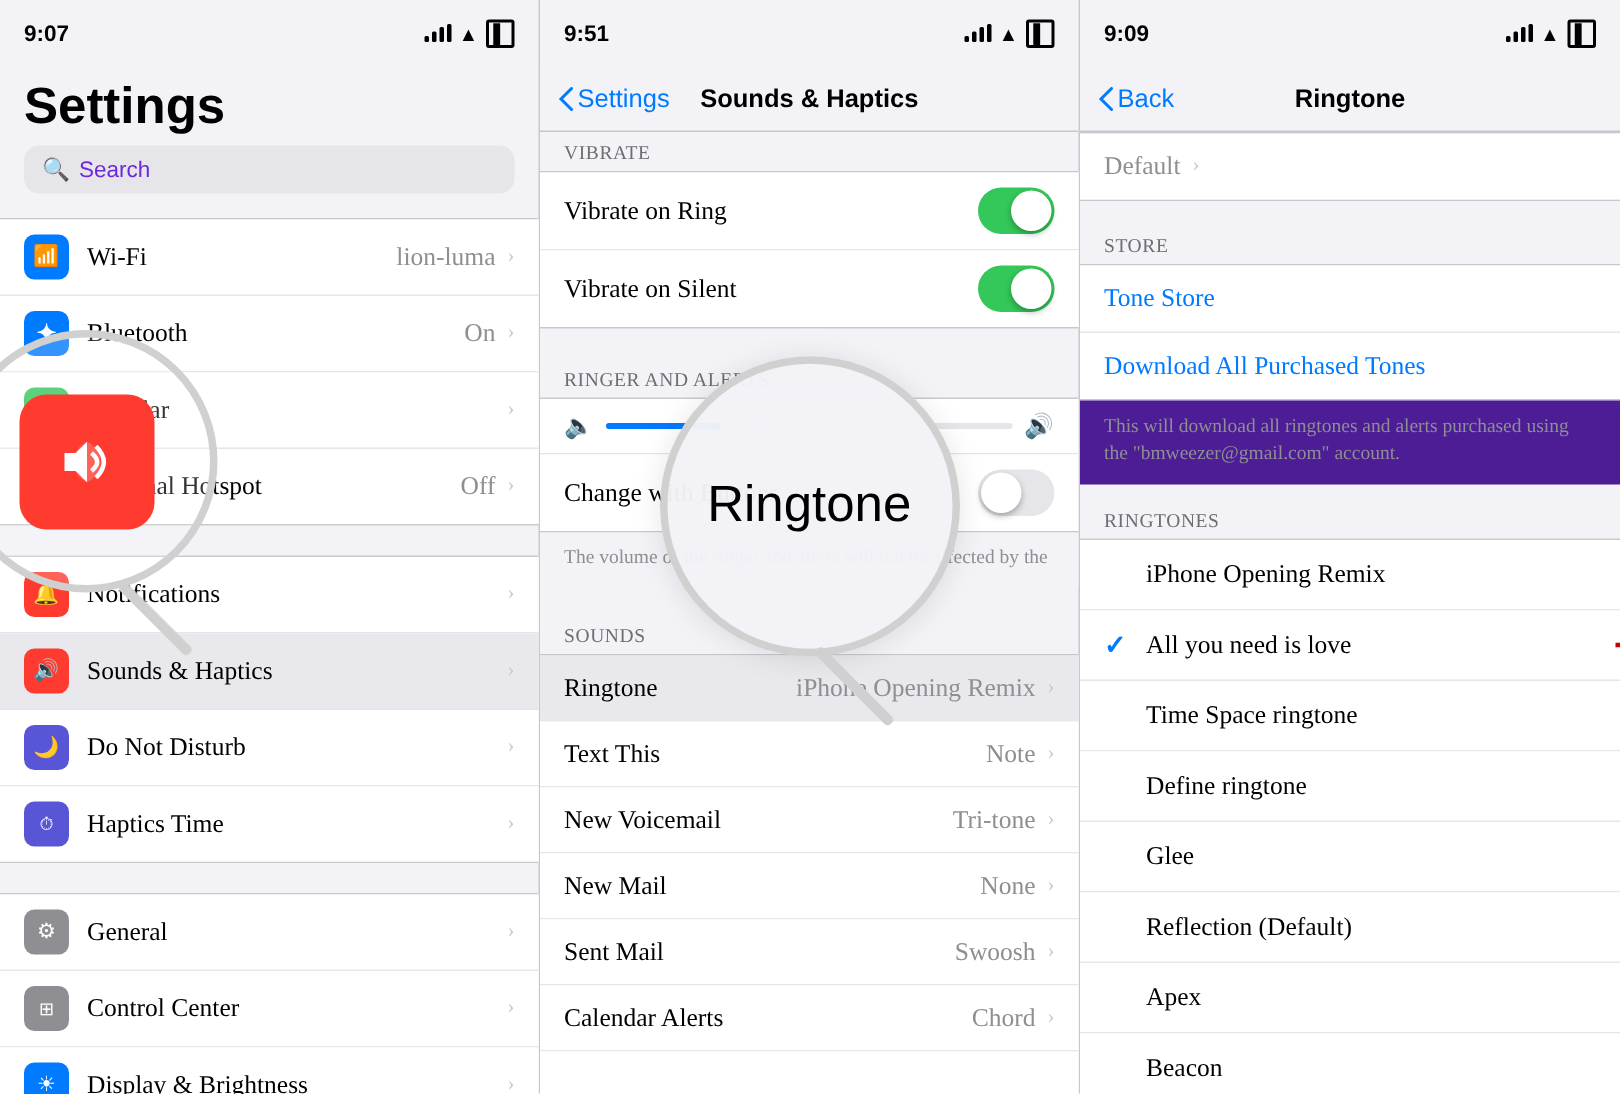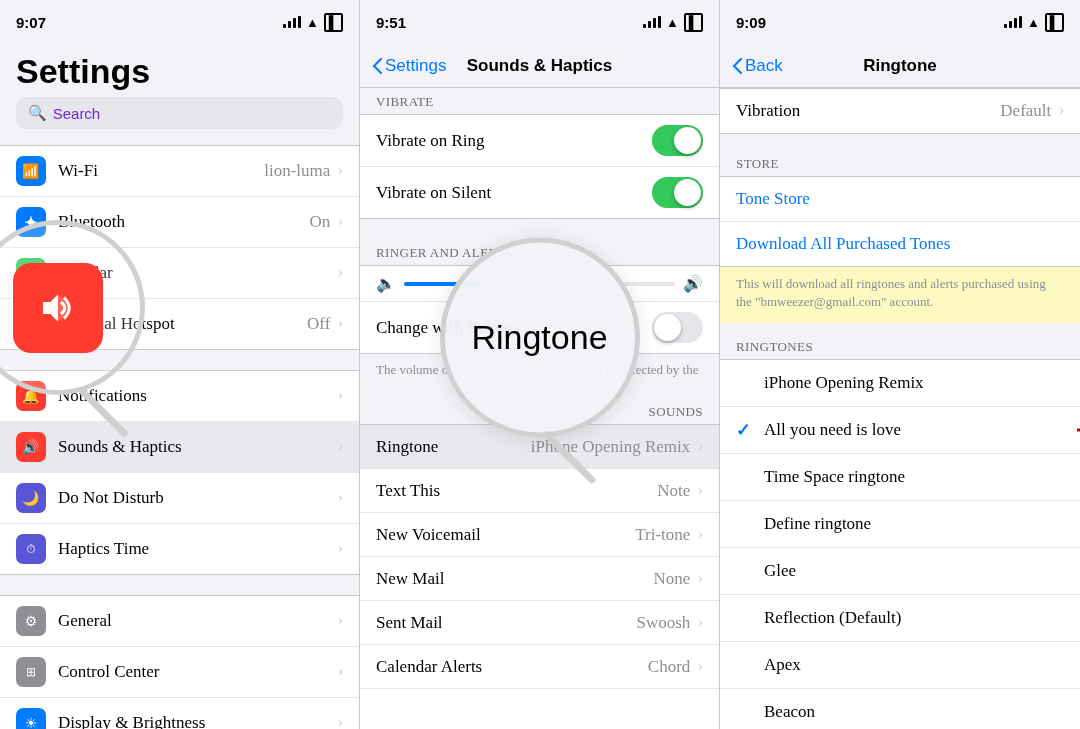--- a/index.html
+++ b/index.html
@@ -270,21 +270,21 @@
     }
     .store-item {
       padding: 12px 16px;
       border-bottom: 1px solid #e5e5ea;
       background: #fff;
     }
     .store-note {
       padding: 8px 16px 12px;
       font-size: 13px;
       color: #8e8e93;
-      background: #fef9c3;
+      background: #4c1d95;
       line-height: 1.4;
     }
   </style>
 </head>
 <body>
 
 <div class="panel" id="panel1">
 
   <div class="status-bar">
     <span class="time">9:07</span>
@@ -472,21 +472,21 @@
       <span class="vol-icon">🔊</span>
     </div>
     <div class="list-item" style="border-top:none; border-bottom:1px solid #c7c7cc; background:#fff;">
       <span class="list-item-label">Change with Buttons</span>
       <div class="toggle off">
         <div class="toggle-thumb"></div>
       </div>
     </div>
     <div class="note-text">The volume of the ringer and alerts will not be affected by the</div>
 
-    <div class="section-header" style="margin-top:8px;text-align:right;">SOUNDS</div>
+    <div class="section-header" style="margin-top:19px;">SOUNDS</div>
 
     <div class="list-group">
       <div class="list-item" style="background:#e8e8ed;">
         <span class="list-item-label">Ringtone</span>
         <span class="list-item-value">iPhone Opening Remix</span>
         <span class="chevron">›</span>
       </div>
       <div class="list-item">
         <span class="list-item-label">Text This</span>
         <span class="list-item-value">Note</span>
@@ -553,21 +553,20 @@
       </svg>
       <span>Back</span>
     </div>
     <span class="nav-title">Ringtone</span>
   </div>
 
   <div class="scroll-area">
 
     <div class="list-group" style="margin-bottom:0">
       <div class="list-item">
-        <span class="list-item-label">Vibration</span>
         <span class="list-item-value">Default</span>
         <span class="chevron">›</span>
       </div>
     </div>
 
     <div class="section-header" style="margin-top:16px;">STORE</div>
     <div class="list-group" style="margin-bottom:0;">
       <div class="store-item">
         <span style="color:#007aff; font-size:17px;">Tone Store</span>
       </div>

